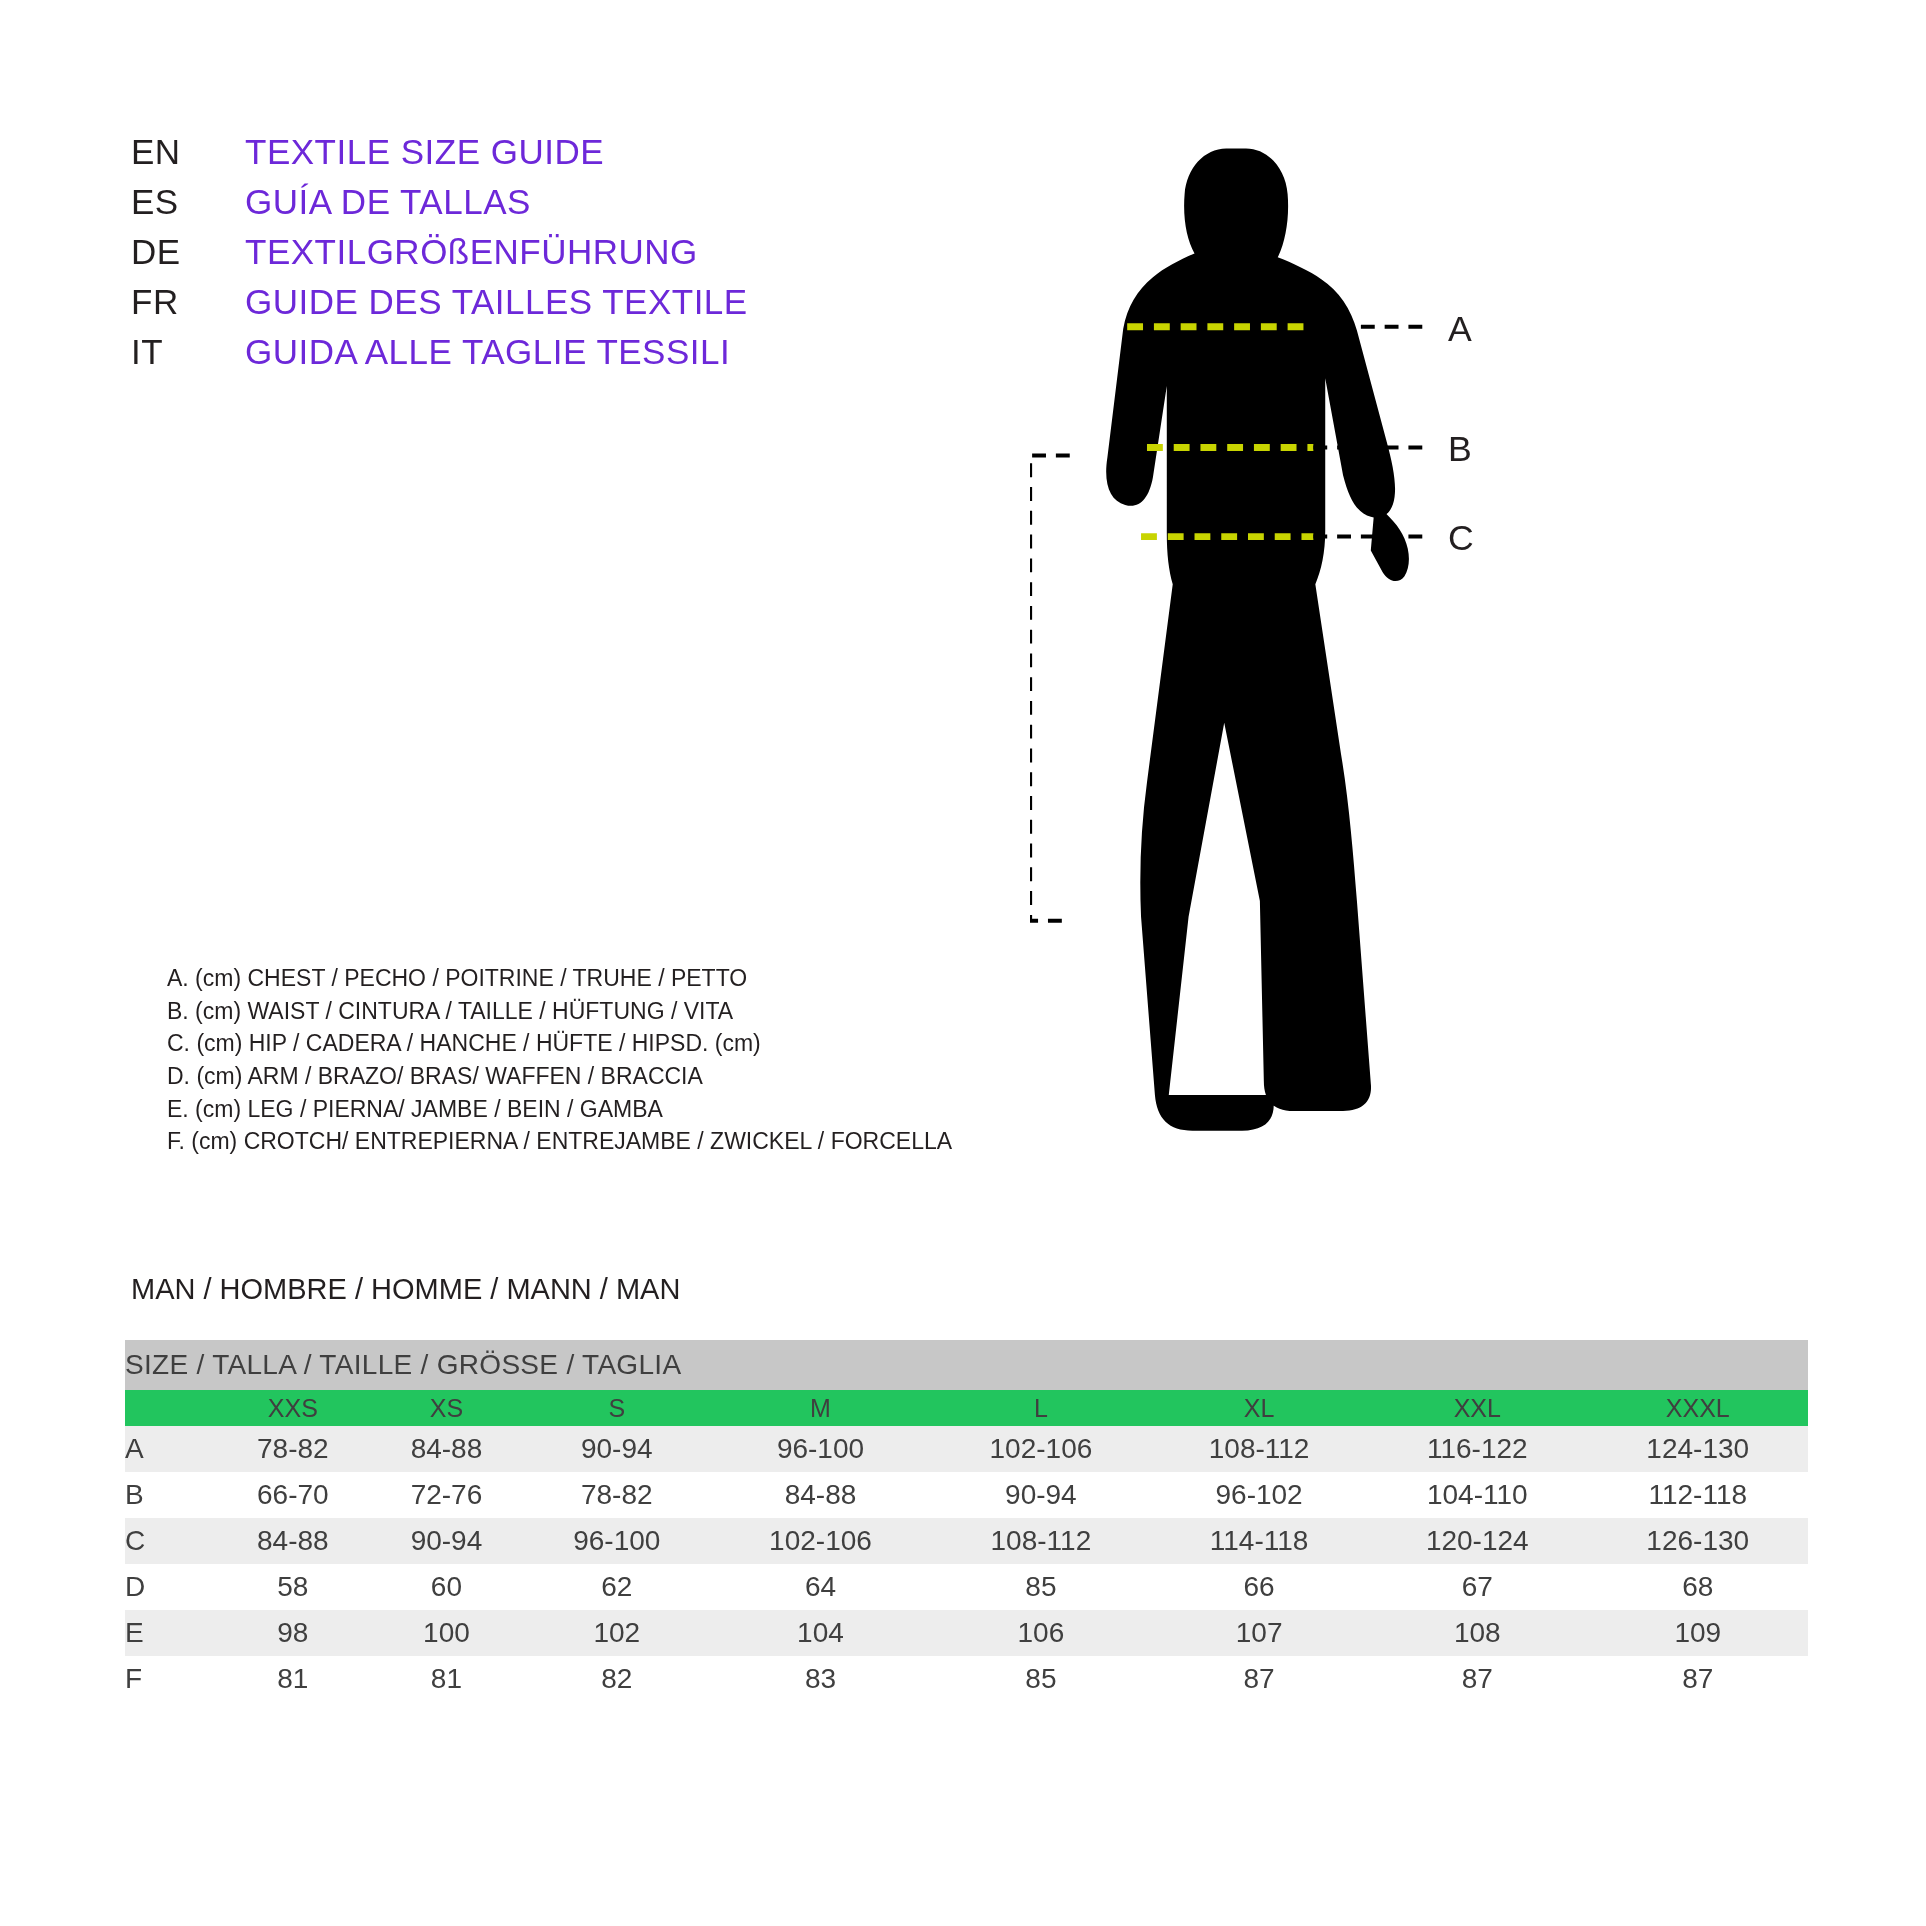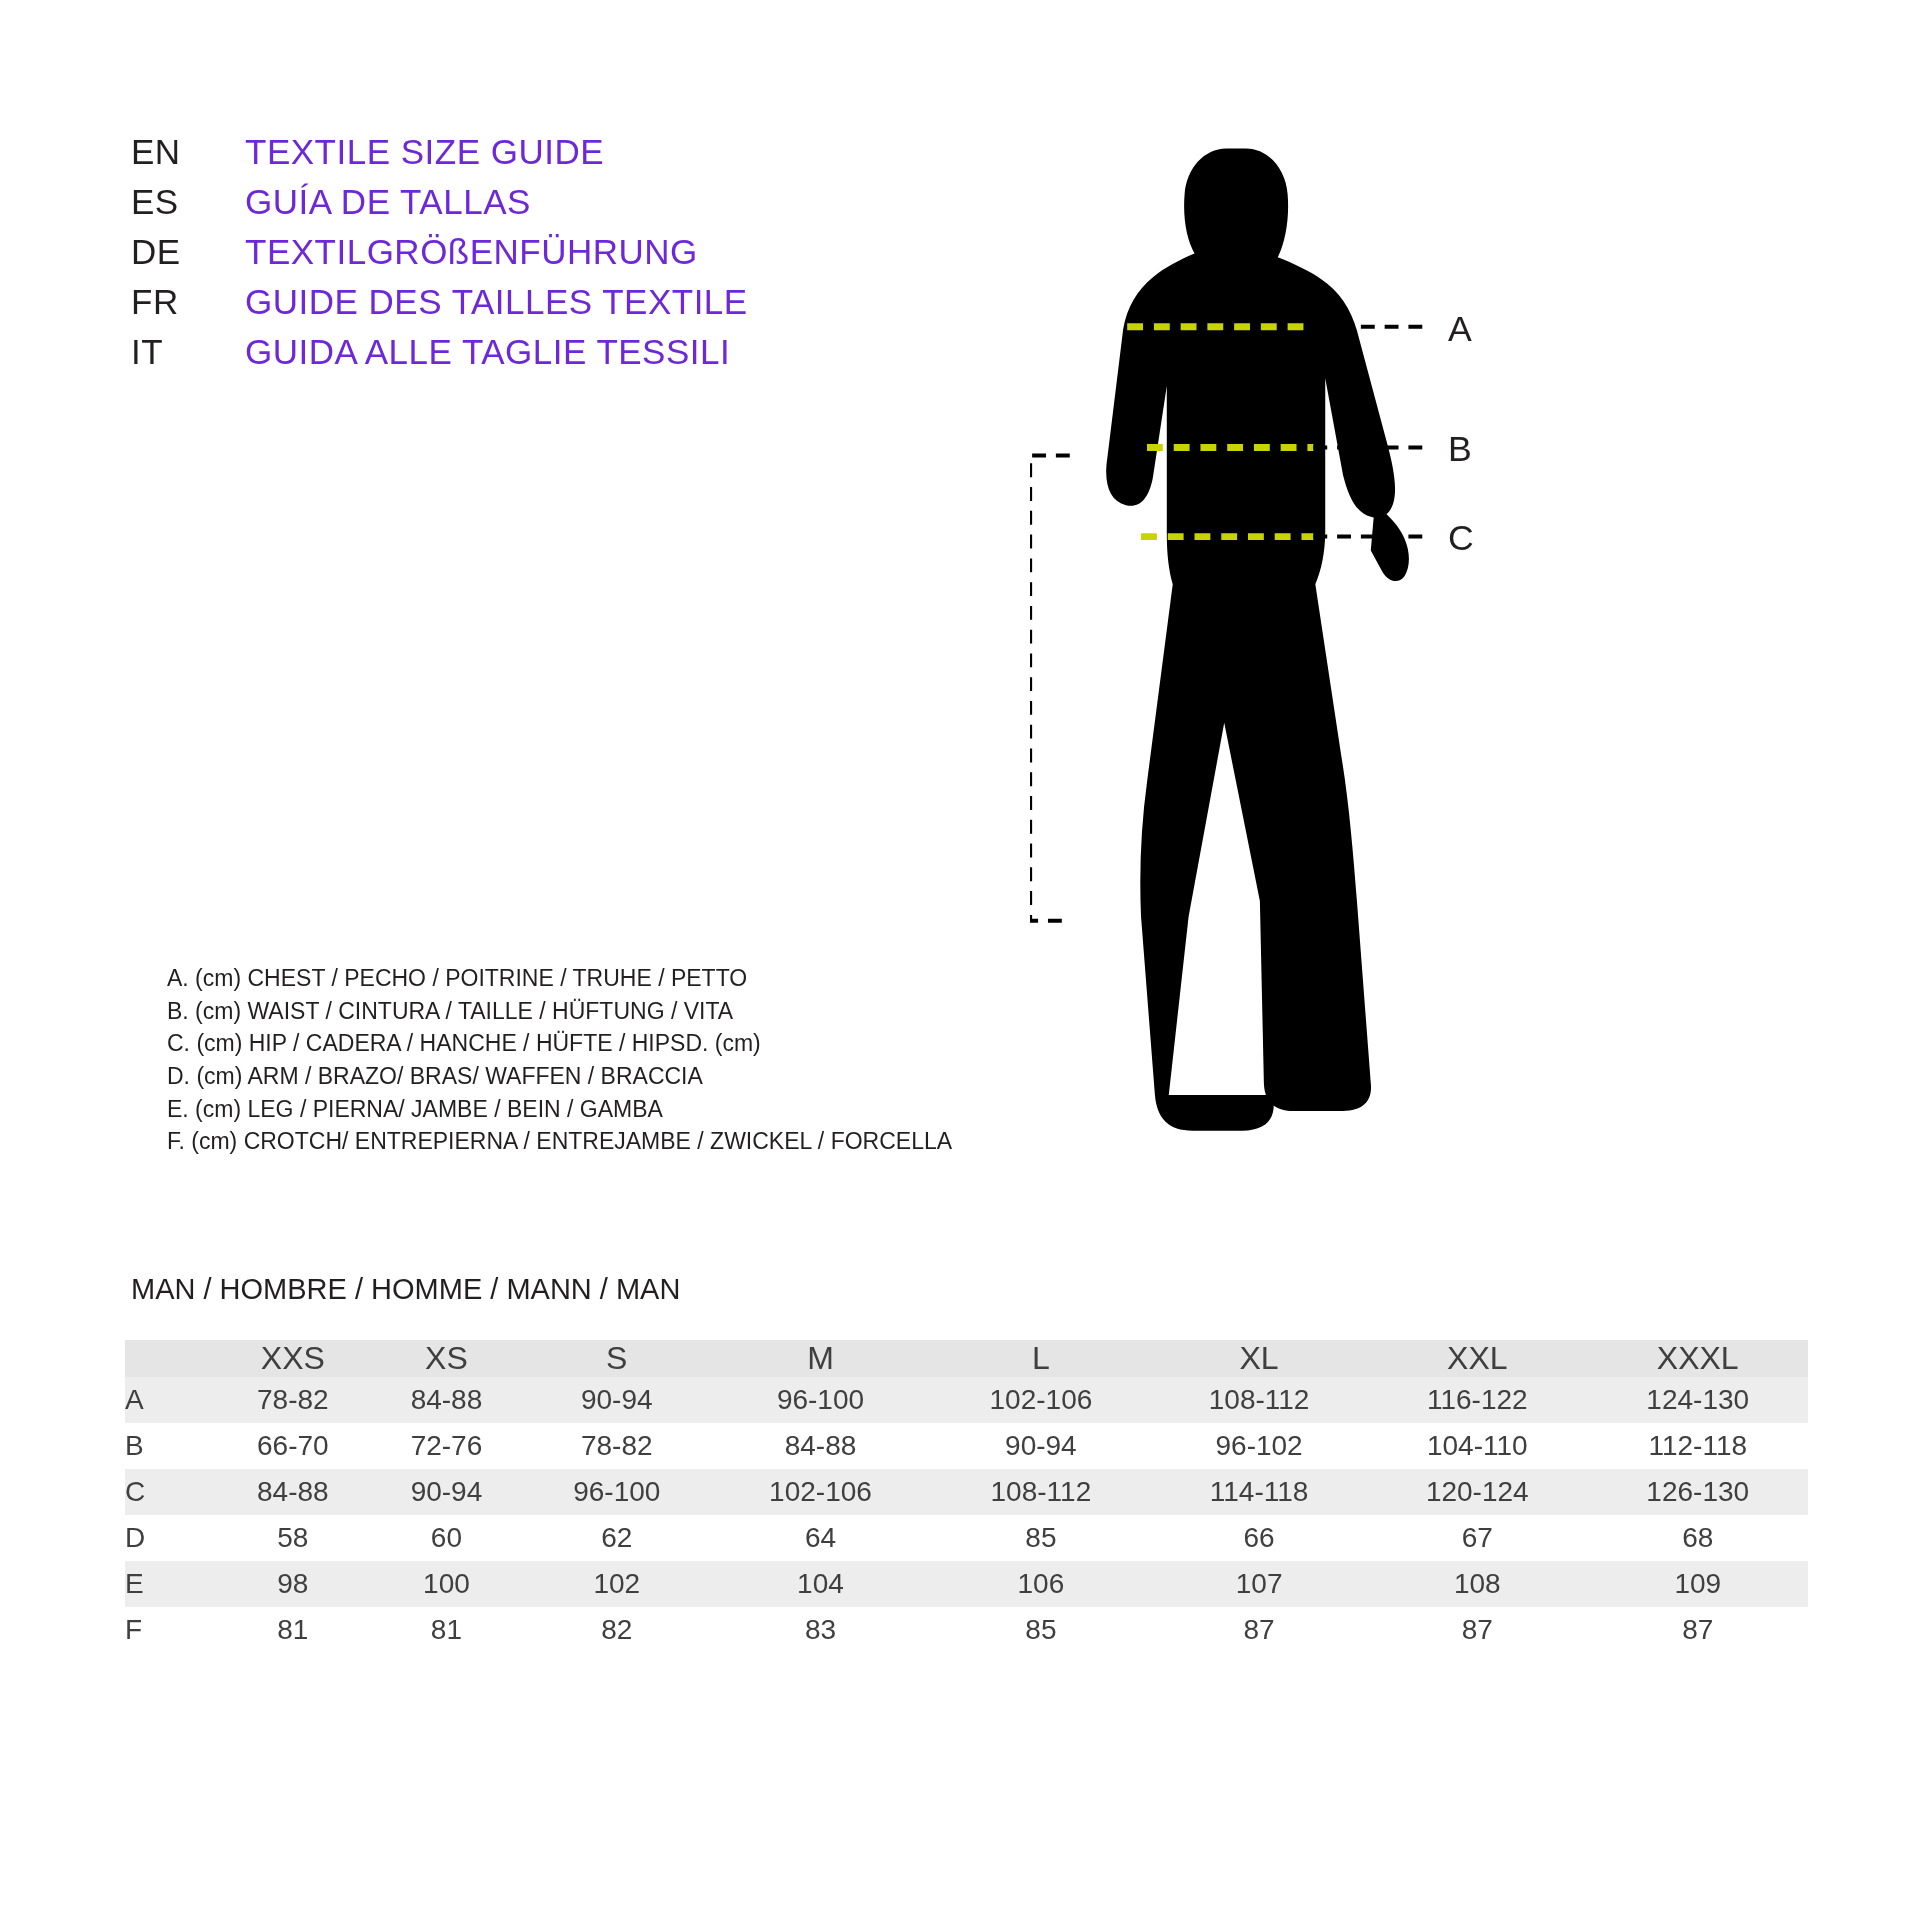--- a/index.html
+++ b/index.html
@@ -95,24 +95,24 @@
   .tbl-headerbar td {
     background: #c7c7c7;
     height: 50px;
     font-size: 28px;
     color: #3f3f3f;
     text-align: left;
     padding-left: 12px;
     letter-spacing: 0.3px;
   }
   .tbl-sizes td {
-    background: #e5e5e5;
+    background: #22c55e;
     height: 36px;
     text-align: center;
-    font-size: 32px;
+    font-size: 25px;
     color: #3f3f3f;
   }
   .tbl-row td {
     height: 46px;
     text-align: center;
     font-size: 28px;
     color: #3f3f3f;
   }
   .tbl-row.shaded td {
     background: #ededed;
@@ -237,20 +237,23 @@
   <div class="legend-row">C. (cm) HIP / CADERA / HANCHE / HÜFTE / HIPSD. (cm)</div>
   <div class="legend-row">D. (cm) ARM / BRAZO/ BRAS/ WAFFEN / BRACCIA</div>
   <div class="legend-row">E. (cm) LEG / PIERNA/ JAMBE / BEIN / GAMBA</div>
   <div class="legend-row">F. (cm) CROTCH/ ENTREPIERNA / ENTREJAMBE / ZWICKEL / FORCELLA</div>
 </div>
 
 <div id="gender-label">MAN / HOMBRE / HOMME / MANN / MAN</div>
 
 <table id="size-table">
   <tbody>
+    <tr class="tbl-headerbar">
+      <td colspan="9">SIZE / TALLA / TAILLE / GRÖSSE / TAGLIA</td>
+    </tr>
     <tr class="tbl-sizes">
       <td class="rowlabel"></td>
       <td>XXS</td>
       <td>XS</td>
       <td>S</td>
       <td>M</td>
       <td>L</td>
       <td>XL</td>
       <td>XXL</td>
       <td>XXXL</td>

